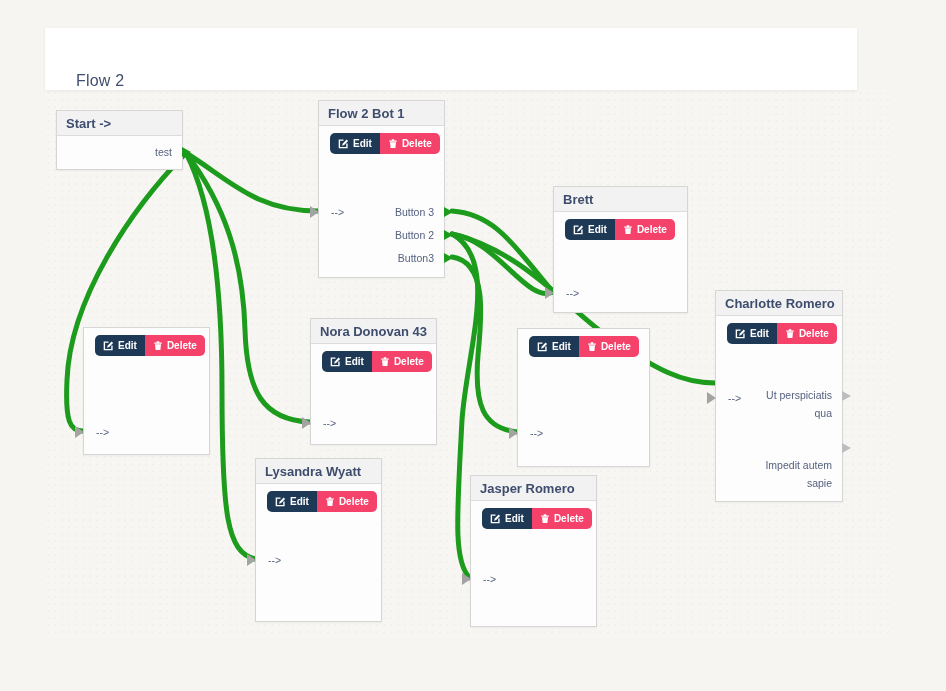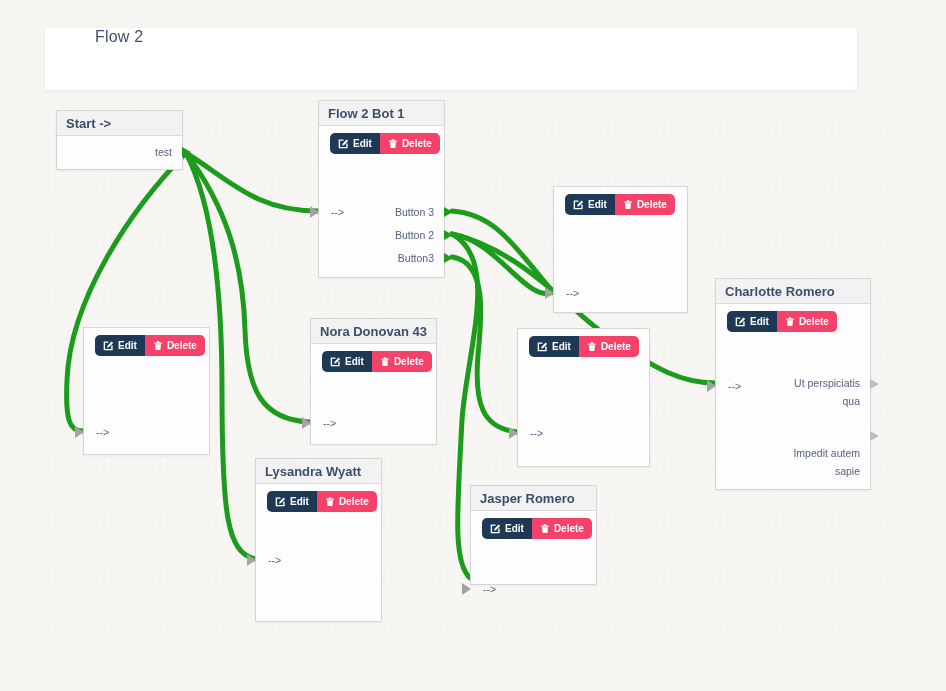--- a/index.html
+++ b/index.html
@@ -7,22 +7,22 @@
   body {
     font-family:"Liberation Sans", sans-serif;
     background:#f7f5f2;
     position:relative;
     overflow:hidden;
   }
   .header-card {
     position:absolute; left:45px; top:28px; width:812px; height:62px;
     background:#ffffff;
     box-shadow:0 1px 3px rgba(0,0,0,.07);
-    display:flex; align-items:flex-start;
-    padding-left:50px;
+    display:flex; align-items:flex-end;
+    padding-left:31px;
     z-index:3;
   }
   .page-title { font-size:16px; color:#414f6e; letter-spacing:.2px; }
   .canvas {
     position:absolute; left:45px; top:90px; width:845px; height:548px;
     background-color:#f8f6f3;
     background-image:radial-gradient(rgba(120,110,95,.05) 1px, transparent 1px);
     background-size:7px 7px;
     z-index:1;
   }
@@ -122,20 +122,21 @@
     <span class="arrow in" style="top:105px"></span>
     <span class="port-label out" style="top:103px">Button 3</span>
     <span class="arrow out" style="top:106px"></span>
     <span class="port-label out" style="top:126px">Button 2</span>
     <span class="arrow out" style="top:129px"></span>
     <span class="port-label out" style="top:149px">Button3</span>
     <span class="arrow out" style="top:152px"></span>
   </div>
 
   <div class="node" style="left:508px;top:96px;width:135px;height:127px">
+    <div class="node-header">Brett</div>
     <div class="btn-row">
       <button class="btn edit">
         <span class="ic">
             <svg width="11" height="11" viewBox="0 0 16 16">
               <path fill="none" stroke="#fff" stroke-width="2" d="M13 8v6H2V3h6"></path>
               <path fill="#fff" d="M9 10l-3.2 1.1L7 7.9 12.6 2.3l2.1 2.1z"></path>
             </svg>
           </span>
         <span>Edit</span>
       </button>
@@ -146,21 +147,21 @@
               <path fill="#fff" d="M3.2 6h9.6l-1 9H4.2z"></path>
             </svg>
           </span>
         <span>Delete</span>
       </button>
     </div>
     <span class="port-label in" style="top:98px">--&gt;</span>
     <span class="arrow in" style="top:100px"></span>
   </div>
 
-  <div class="node" style="left:670px;top:188px;width:156px;height:212px">
+  <div class="node" style="left:670px;top:200px;width:128px;height:212px">
     <div class="node-header">Charlotte Romero</div>
     <div class="btn-row">
       <button class="btn edit">
         <span class="ic">
             <svg width="11" height="11" viewBox="0 0 16 16">
               <path fill="none" stroke="#fff" stroke-width="2" d="M13 8v6H2V3h6"></path>
               <path fill="#fff" d="M9 10l-3.2 1.1L7 7.9 12.6 2.3l2.1 2.1z"></path>
             </svg>
           </span>
         <span>Edit</span>
@@ -278,21 +279,21 @@
               <path fill="#fff" d="M3.2 6h9.6l-1 9H4.2z"></path>
             </svg>
           </span>
         <span>Delete</span>
       </button>
     </div>
     <span class="port-label in" style="top:93px">--&gt;</span>
     <span class="arrow in" style="top:95px"></span>
   </div>
 
-  <div class="node" style="left:425px;top:395px;width:127px;height:100px">
+  <div class="node" style="left:425px;top:385px;width:127px;height:152px">
     <div class="node-header">Jasper Romero</div>
     <div class="btn-row">
       <button class="btn edit">
         <span class="ic">
             <svg width="11" height="11" viewBox="0 0 16 16">
               <path fill="none" stroke="#fff" stroke-width="2" d="M13 8v6H2V3h6"></path>
               <path fill="#fff" d="M9 10l-3.2 1.1L7 7.9 12.6 2.3l2.1 2.1z"></path>
             </svg>
           </span>
         <span>Edit</span>

